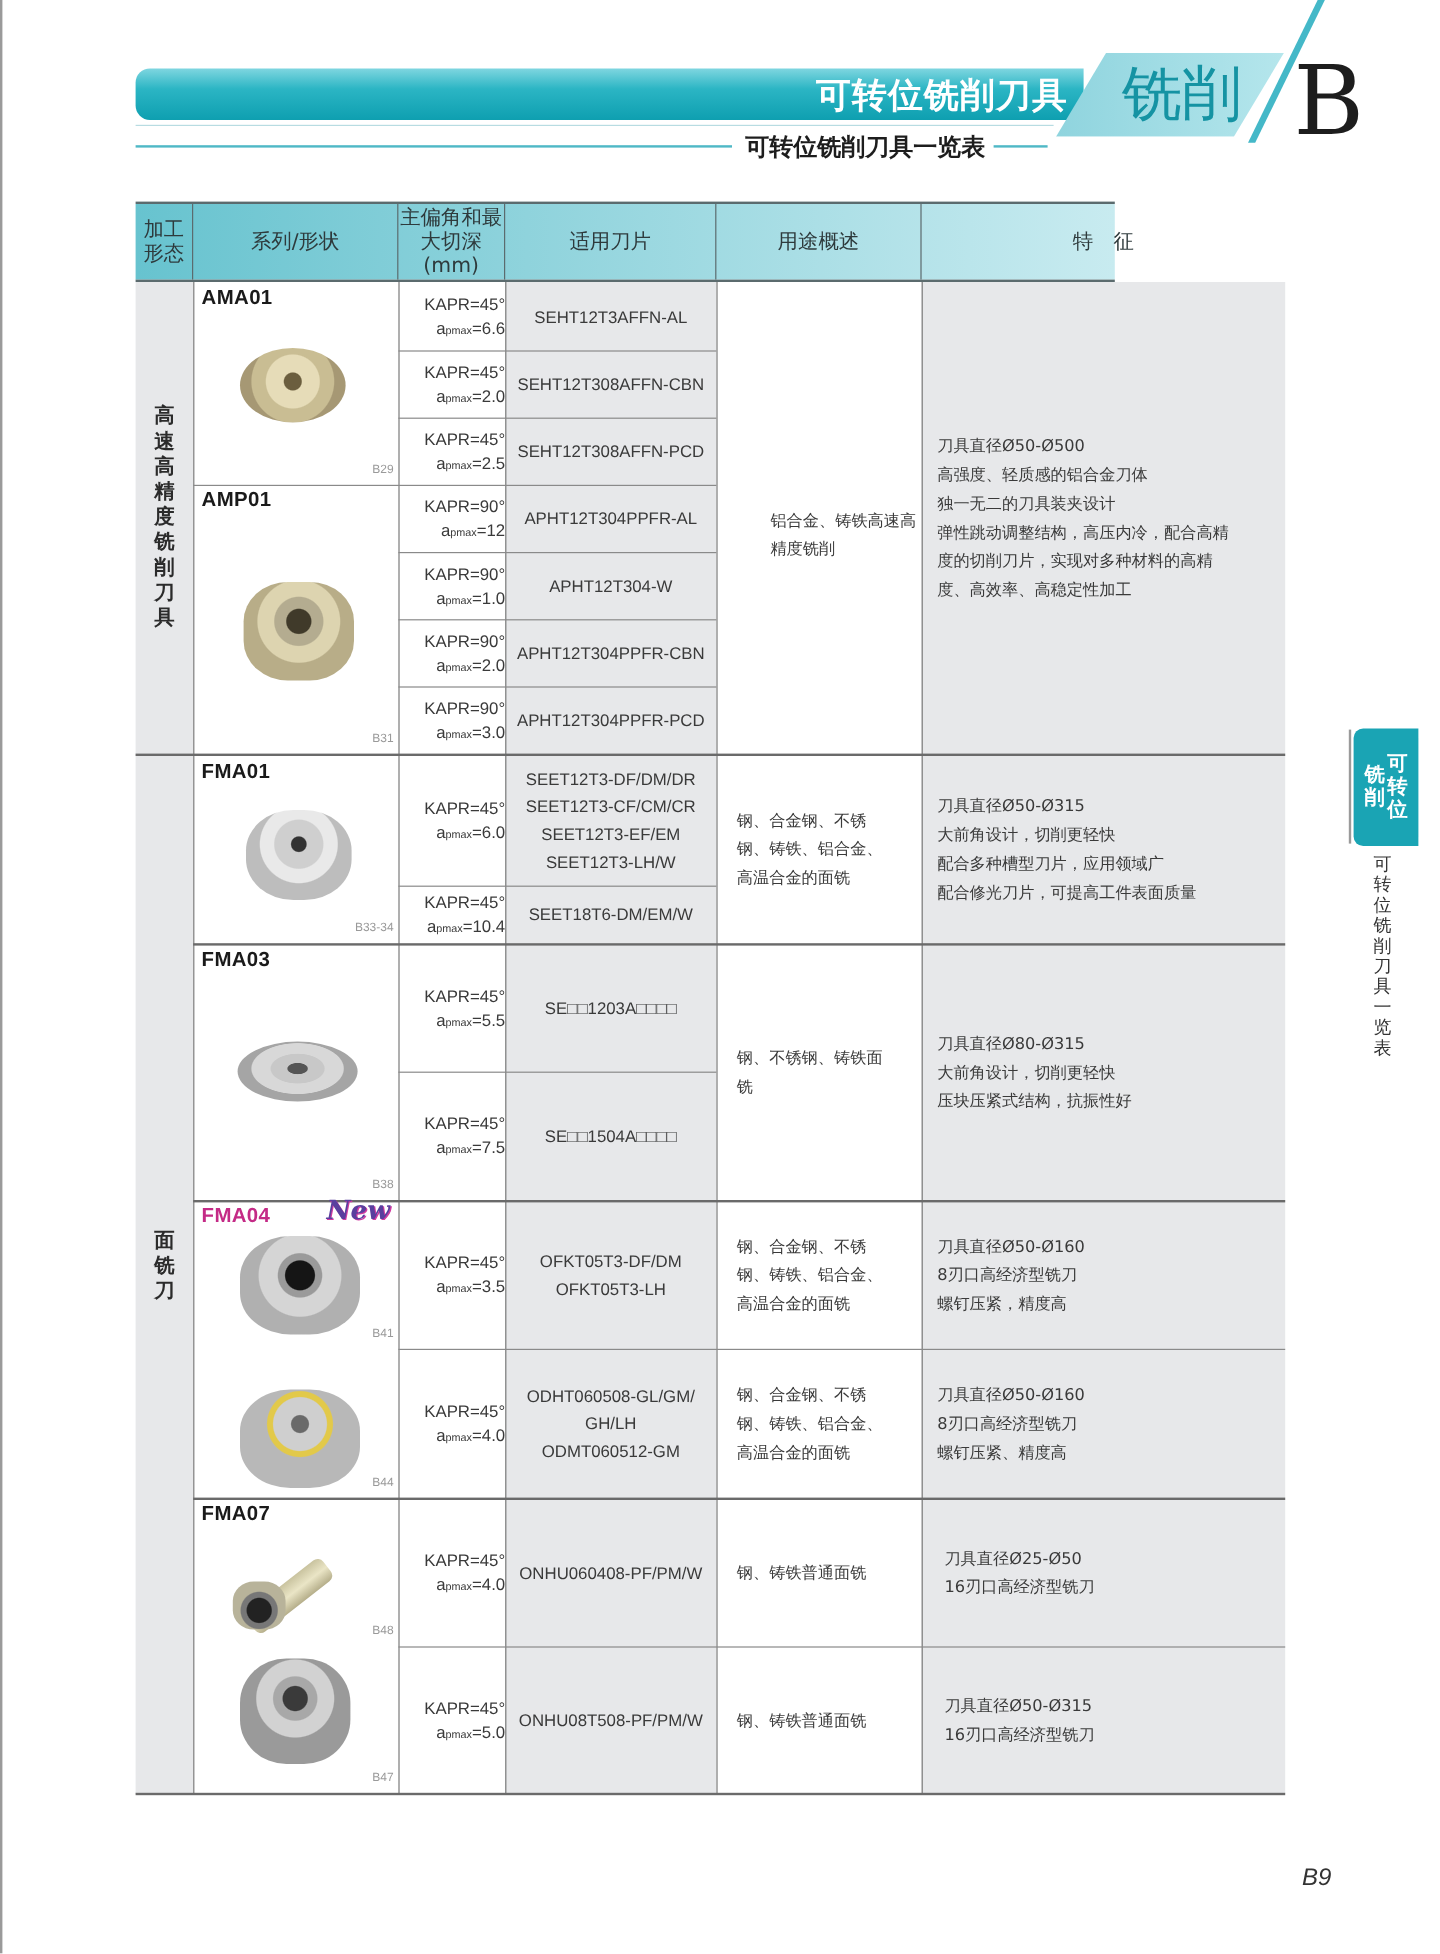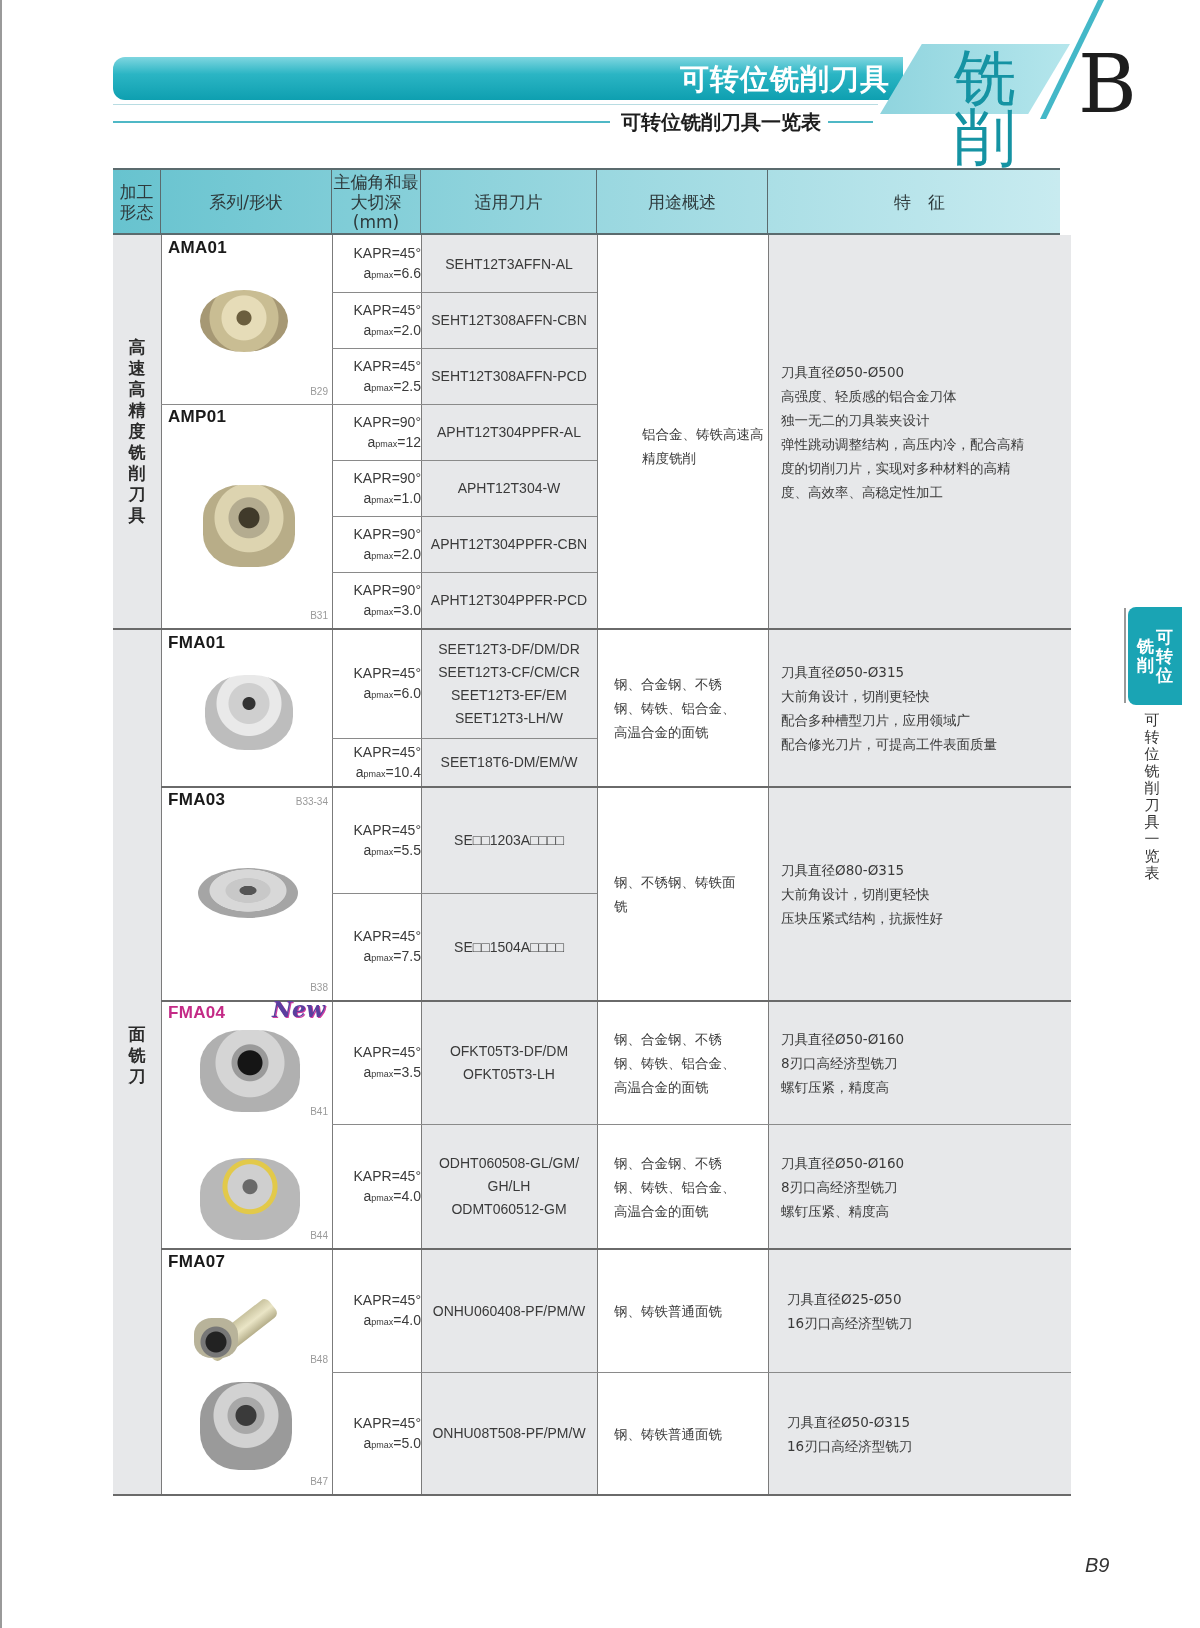--- a/index.html
+++ b/index.html
@@ -18,40 +18,40 @@
     color: #ffffff; font-weight: bold; font-size: 29px; letter-spacing: 1px;
     text-align: right; line-height: 38px;
   }
   .hdr-slant {
     position: absolute; left: 880px; top: 44px; width: 190px; height: 70px;
     background: linear-gradient(90deg, #8fd4de, #b5e6ec);
     clip-path: polygon(22% 0, 100% 0, 78% 100%, 0 100%);
   }
   .hdr-cat {
     position: absolute; left: 930px; top: 48px; width: 110px; height: 60px;
-    color: #1593a3; font-size: 62px; line-height: 60px; text-align: center;
+    color: #1593a3; font-size: 50px; line-height: 60px; text-align: center;
   }
   .hdr-diag {
     position: absolute; left: 1040px; top: -6px; width: 6px; height: 125px;
     background: #44b8c8; transform: skewX(-26deg); transform-origin: bottom left;
   }
   .hdr-letter {
     position: absolute; left: 1078px; top: 40px; width: 80px; height: 90px;
     font-family: "DejaVu Serif", "Liberation Serif", serif; font-size: 80px;
     line-height: 90px; color: #1d1d1d;
   }
   .hdr-line1 { position: absolute; left: 113px; top: 104px; width: 765px; height: 1px; background: #b8dce2; }
   .hdr-line2 { position: absolute; left: 113px; top: 121px; width: 497px; height: 2px; background: #4fb8c6; }
   .hdr-line3 { position: absolute; left: 828px; top: 121px; width: 45px; height: 2px; background: #4fb8c6; }
   .hdr-sub {
     position: absolute; left: 612px; top: 107px; width: 218px; height: 30px;
     font-size: 20px; font-weight: bold; color: #1d1d1d; line-height: 30px; text-align: center;
   }
 
-  .thead { position: absolute; left: 113px; top: 168px; width: 947px; height: 67px;
+  .thead { position: absolute; left: 113px; top: 168px; width: 816px; height: 67px;
     background: linear-gradient(90deg, #67c3cf 0%, #8fd3dc 40%, #c8ebf0 100%);
     border-top: 2px solid #5b6b6e; border-bottom: 2px solid #5b6b6e; }
   .th { position: absolute; top: 0; height: 63px; display: flex; align-items: center; justify-content: center;
     text-align: center; font-size: 17px; color: #2e3a3c; line-height: 20px; border-right: 1px solid #5b6b6e; }
   .th:last-child { border-right: none; }
 
   .grid-line-v { position: absolute; width: 1px; background: #7b7b7b; }
   .grid-line-h { position: absolute; height: 1px; background: #8a8a8a; }
   .grid-line-h.thick { height: 2px; background: #6a6a6a; }
 
@@ -186,21 +186,21 @@
 <div class="series-name" style="left:168px;top:238px;">AMA01</div>
 <div class="tool-img" style="left:200px;top:290px;width:88px;height:62px;background:radial-gradient(circle at 50% 45%, #6b5e3e 0 7px, #e6dcb8 8px 22px, #c9bd93 23px 34px, #a69874 35px);"></div>
 <div class="page-ref" style="left:290px;top:386px;width:38px;">B29</div>
 
 <div class="series-name" style="left:168px;top:407px;">AMP01</div>
 <div class="tool-img" style="left:203px;top:485px;width:92px;height:82px;border-radius:40%;background:radial-gradient(circle at 50% 40%, #403a2a 0 10px, #b4ac90 11px 20px, #ddd4b0 21px 34px, #b8ad88 35px);"></div>
 <div class="page-ref" style="left:290px;top:610px;width:38px;">B31</div>
 
 <div class="series-name" style="left:168px;top:633px;">FMA01</div>
 <div class="tool-img" style="left:205px;top:675px;width:88px;height:75px;border-radius:45%;background:radial-gradient(circle at 50% 38%, #333 0 6px, #cfcfcf 7px 20px, #e9e9e9 21px 32px, #bdbdbd 33px);"></div>
-<div class="page-ref" style="left:278px;top:768px;width:50px;margin-top:28px;">B33-34</div>
+<div class="page-ref" style="left:278px;top:768px;width:50px;">B33-34</div>
 
 <div class="series-name" style="left:168px;top:790px;">FMA03</div>
 <div class="tool-img" style="left:198px;top:868px;width:100px;height:50px;background:radial-gradient(ellipse at 50% 45%, #555 0 8px, #c8c8c8 9px 22px, #d8d8d8 23px 38px, #a5a5a5 39px);"></div>
 <div class="page-ref" style="left:290px;top:982px;width:38px;">B38</div>
 
 <div class="series-name new" style="left:168px;top:1003px;">FMA04</div>
 <div class="new-badge" style="left:272px;top:996px;">New</div>
 <div class="tool-img" style="left:200px;top:1030px;width:100px;height:82px;border-radius:42%;background:radial-gradient(circle at 50% 40%, #151515 0 12px, #9a9a9a 13px 18px, #d5d5d5 19px 34px, #b0b0b0 35px);"></div>
 <div class="page-ref" style="left:290px;top:1106px;width:38px;">B41</div>
 

